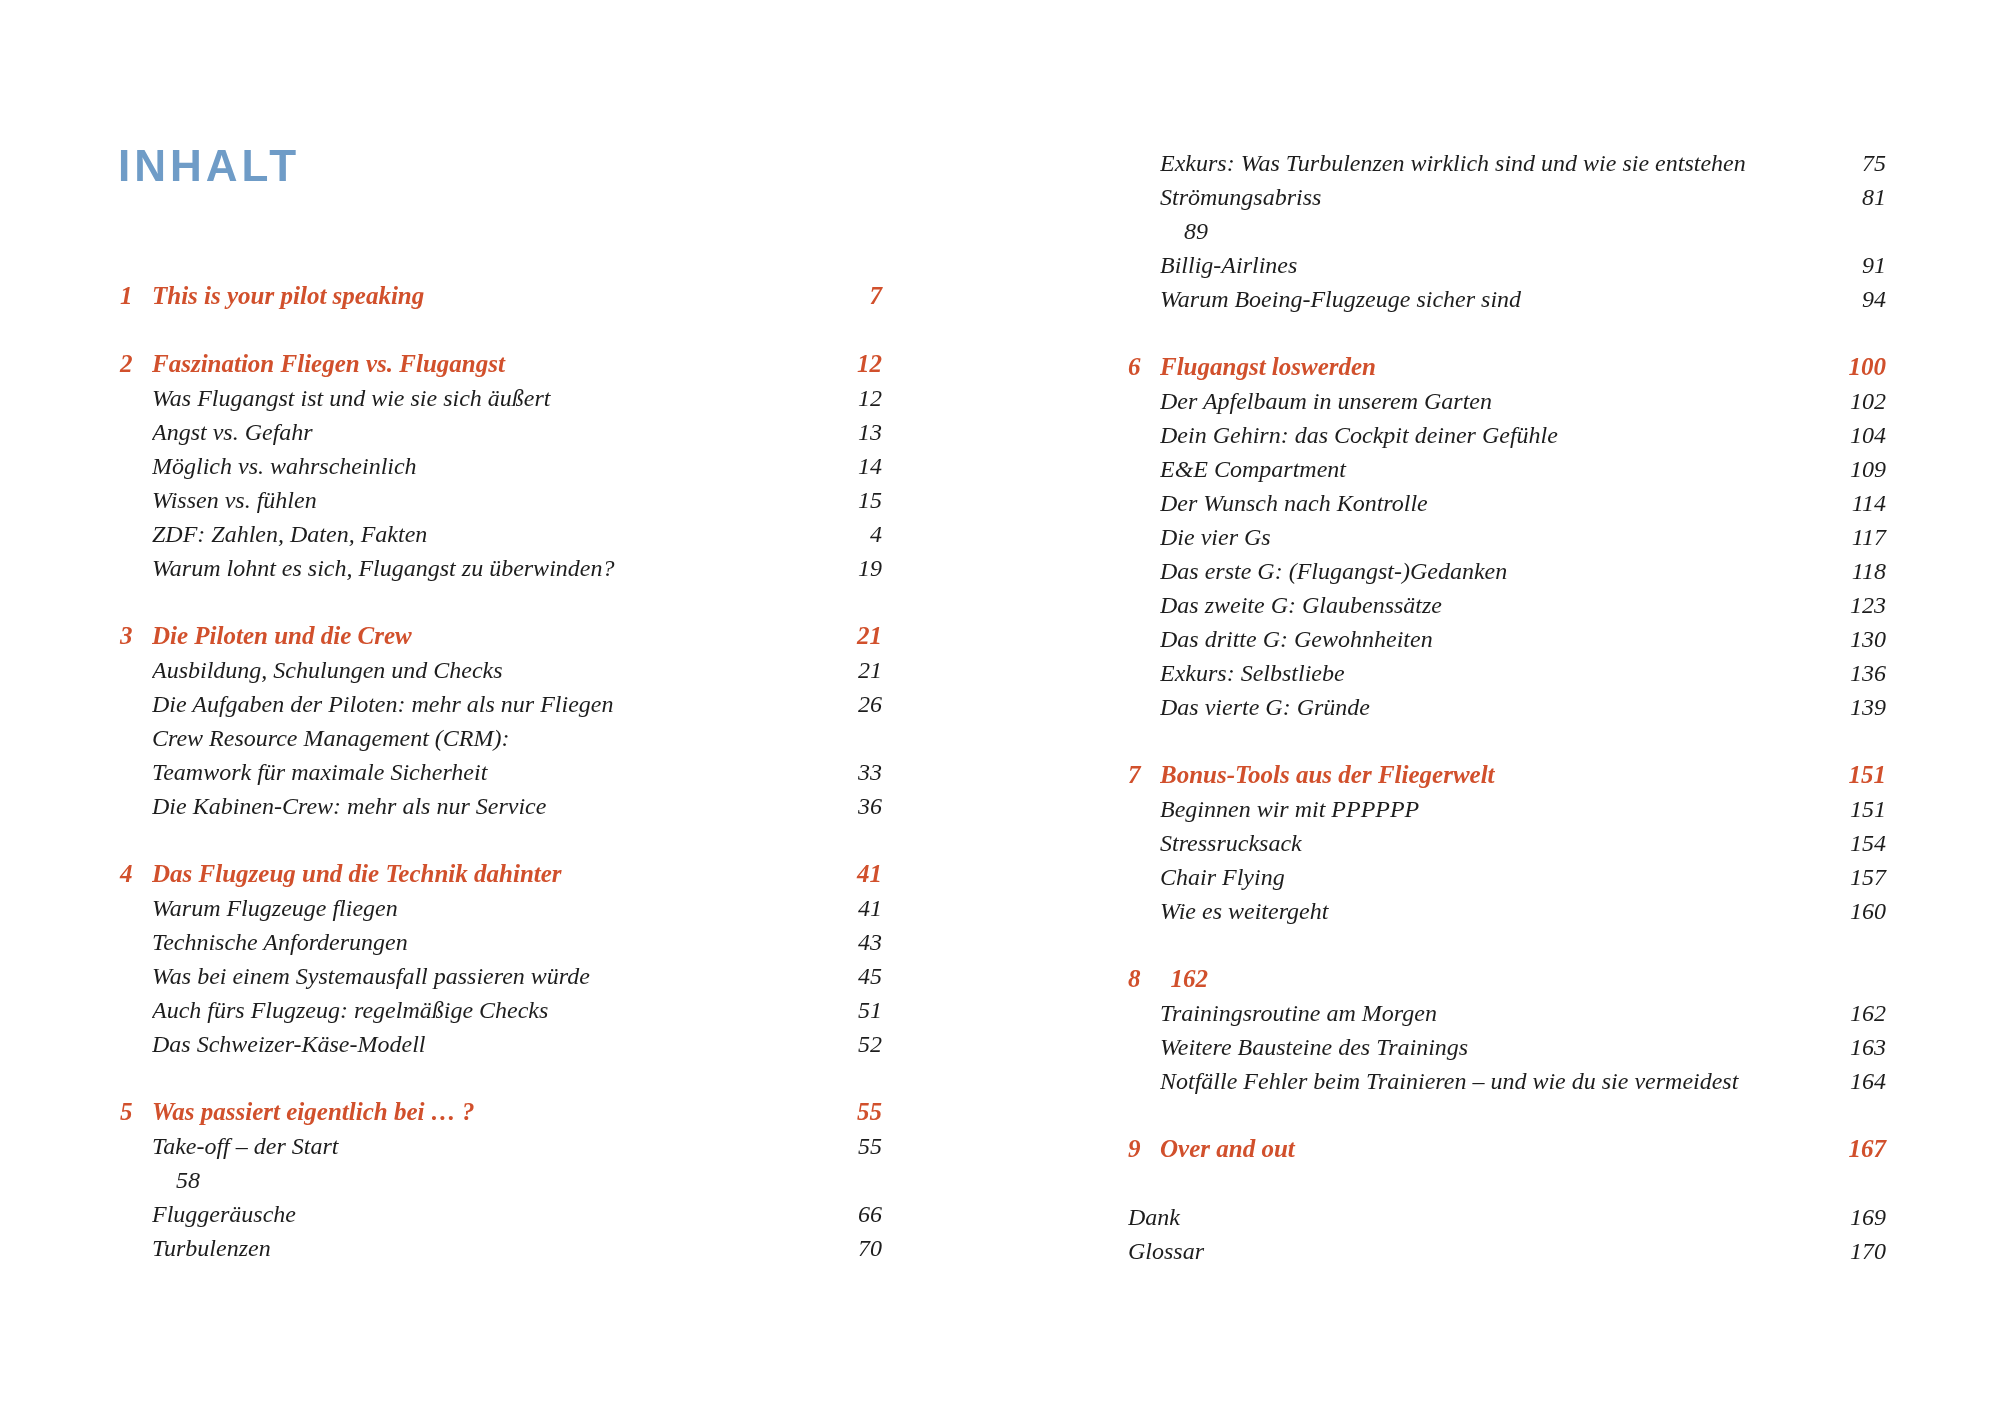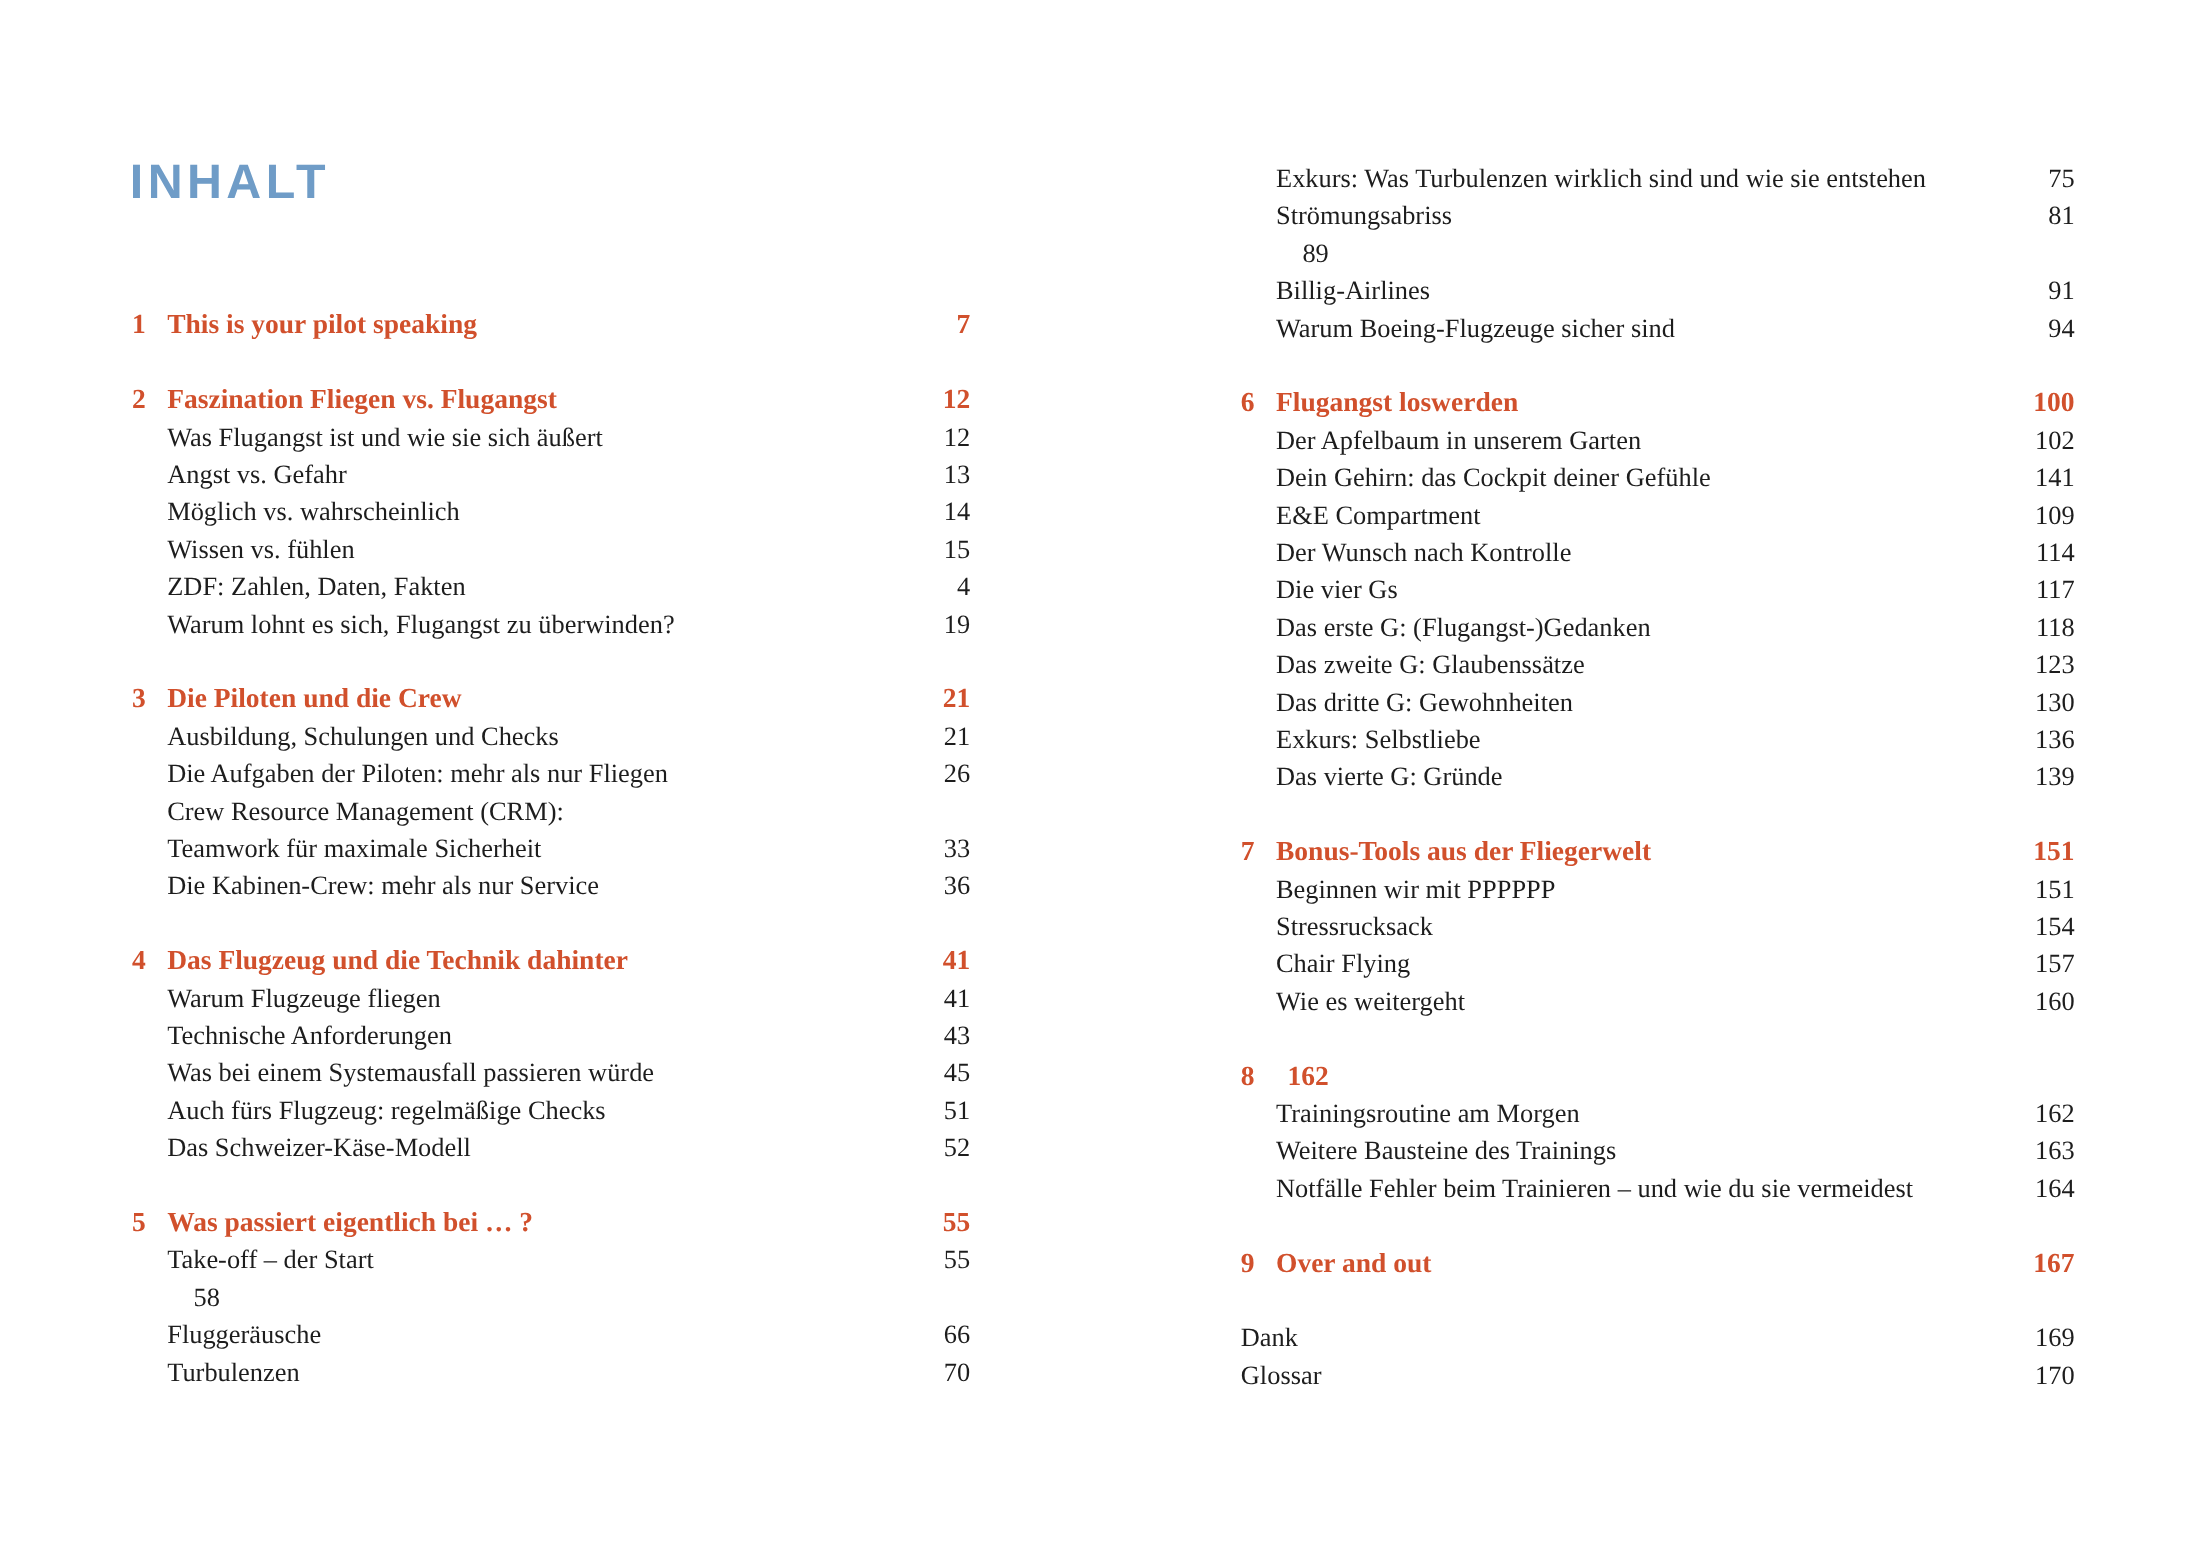--- a/index.html
+++ b/index.html
@@ -13,21 +13,21 @@
     position:absolute;left:118px;top:144px;
     font-family:"Liberation Sans", sans-serif;
     font-weight:bold;font-size:44px;line-height:1;letter-spacing:4px;
     color:var(--blue,#6f9cc7);
   }
   .col{position:absolute;}
   .col-left{left:120px;top:279px;width:762px;}
   .col-right{left:1128px;top:146px;width:758px;}
   .block{margin-bottom:34px;}
   .block:last-child{margin-bottom:0;}
-  .row{display:flex;align-items:center;line-height:34px;font-size:24px;}
+  .row{display:flex;align-items:center;line-height:34px;font-size:24px;font-style:italic;}
   .num{flex:0 0 32px;font-weight:bold;color:var(--orange,#d1502c);font-size:25px;}
   .spacer{flex:0 0 32px;}
   .label{flex:1 1 auto;padding-right:20px;white-space:nowrap;overflow:hidden;}
   .page{flex:0 0 auto;text-align:right;min-width:48px;}
   .row.chapter .label,
   .row.chapter .page{font-weight:bold;color:var(--orange,#d1502c);font-size:25px;}
 </style>
 </head>
 <body style="--blue: #6f9cc7; --orange: #d1502c; --text: #1d1d1d; background: rgb(255, 255, 255);">
 
@@ -203,21 +203,21 @@
         <span class="page">100</span>
       </div>
       <div class="row item">
         <span class="spacer"></span>
         <span class="label">Der Apfelbaum in unserem Garten</span>
         <span class="page">102</span>
       </div>
       <div class="row item">
         <span class="spacer"></span>
         <span class="label">Dein Gehirn: das Cockpit deiner Gefühle</span>
-        <span class="page">141</span>
+        <span class="page">104</span>
       </div>
       <div class="row item">
         <span class="spacer"></span>
         <span class="label">E&amp;E Compartment</span>
         <span class="page">109</span>
       </div>
       <div class="row item">
         <span class="spacer"></span>
         <span class="label">Der Wunsch nach Kontrolle</span>
         <span class="page">114</span>

